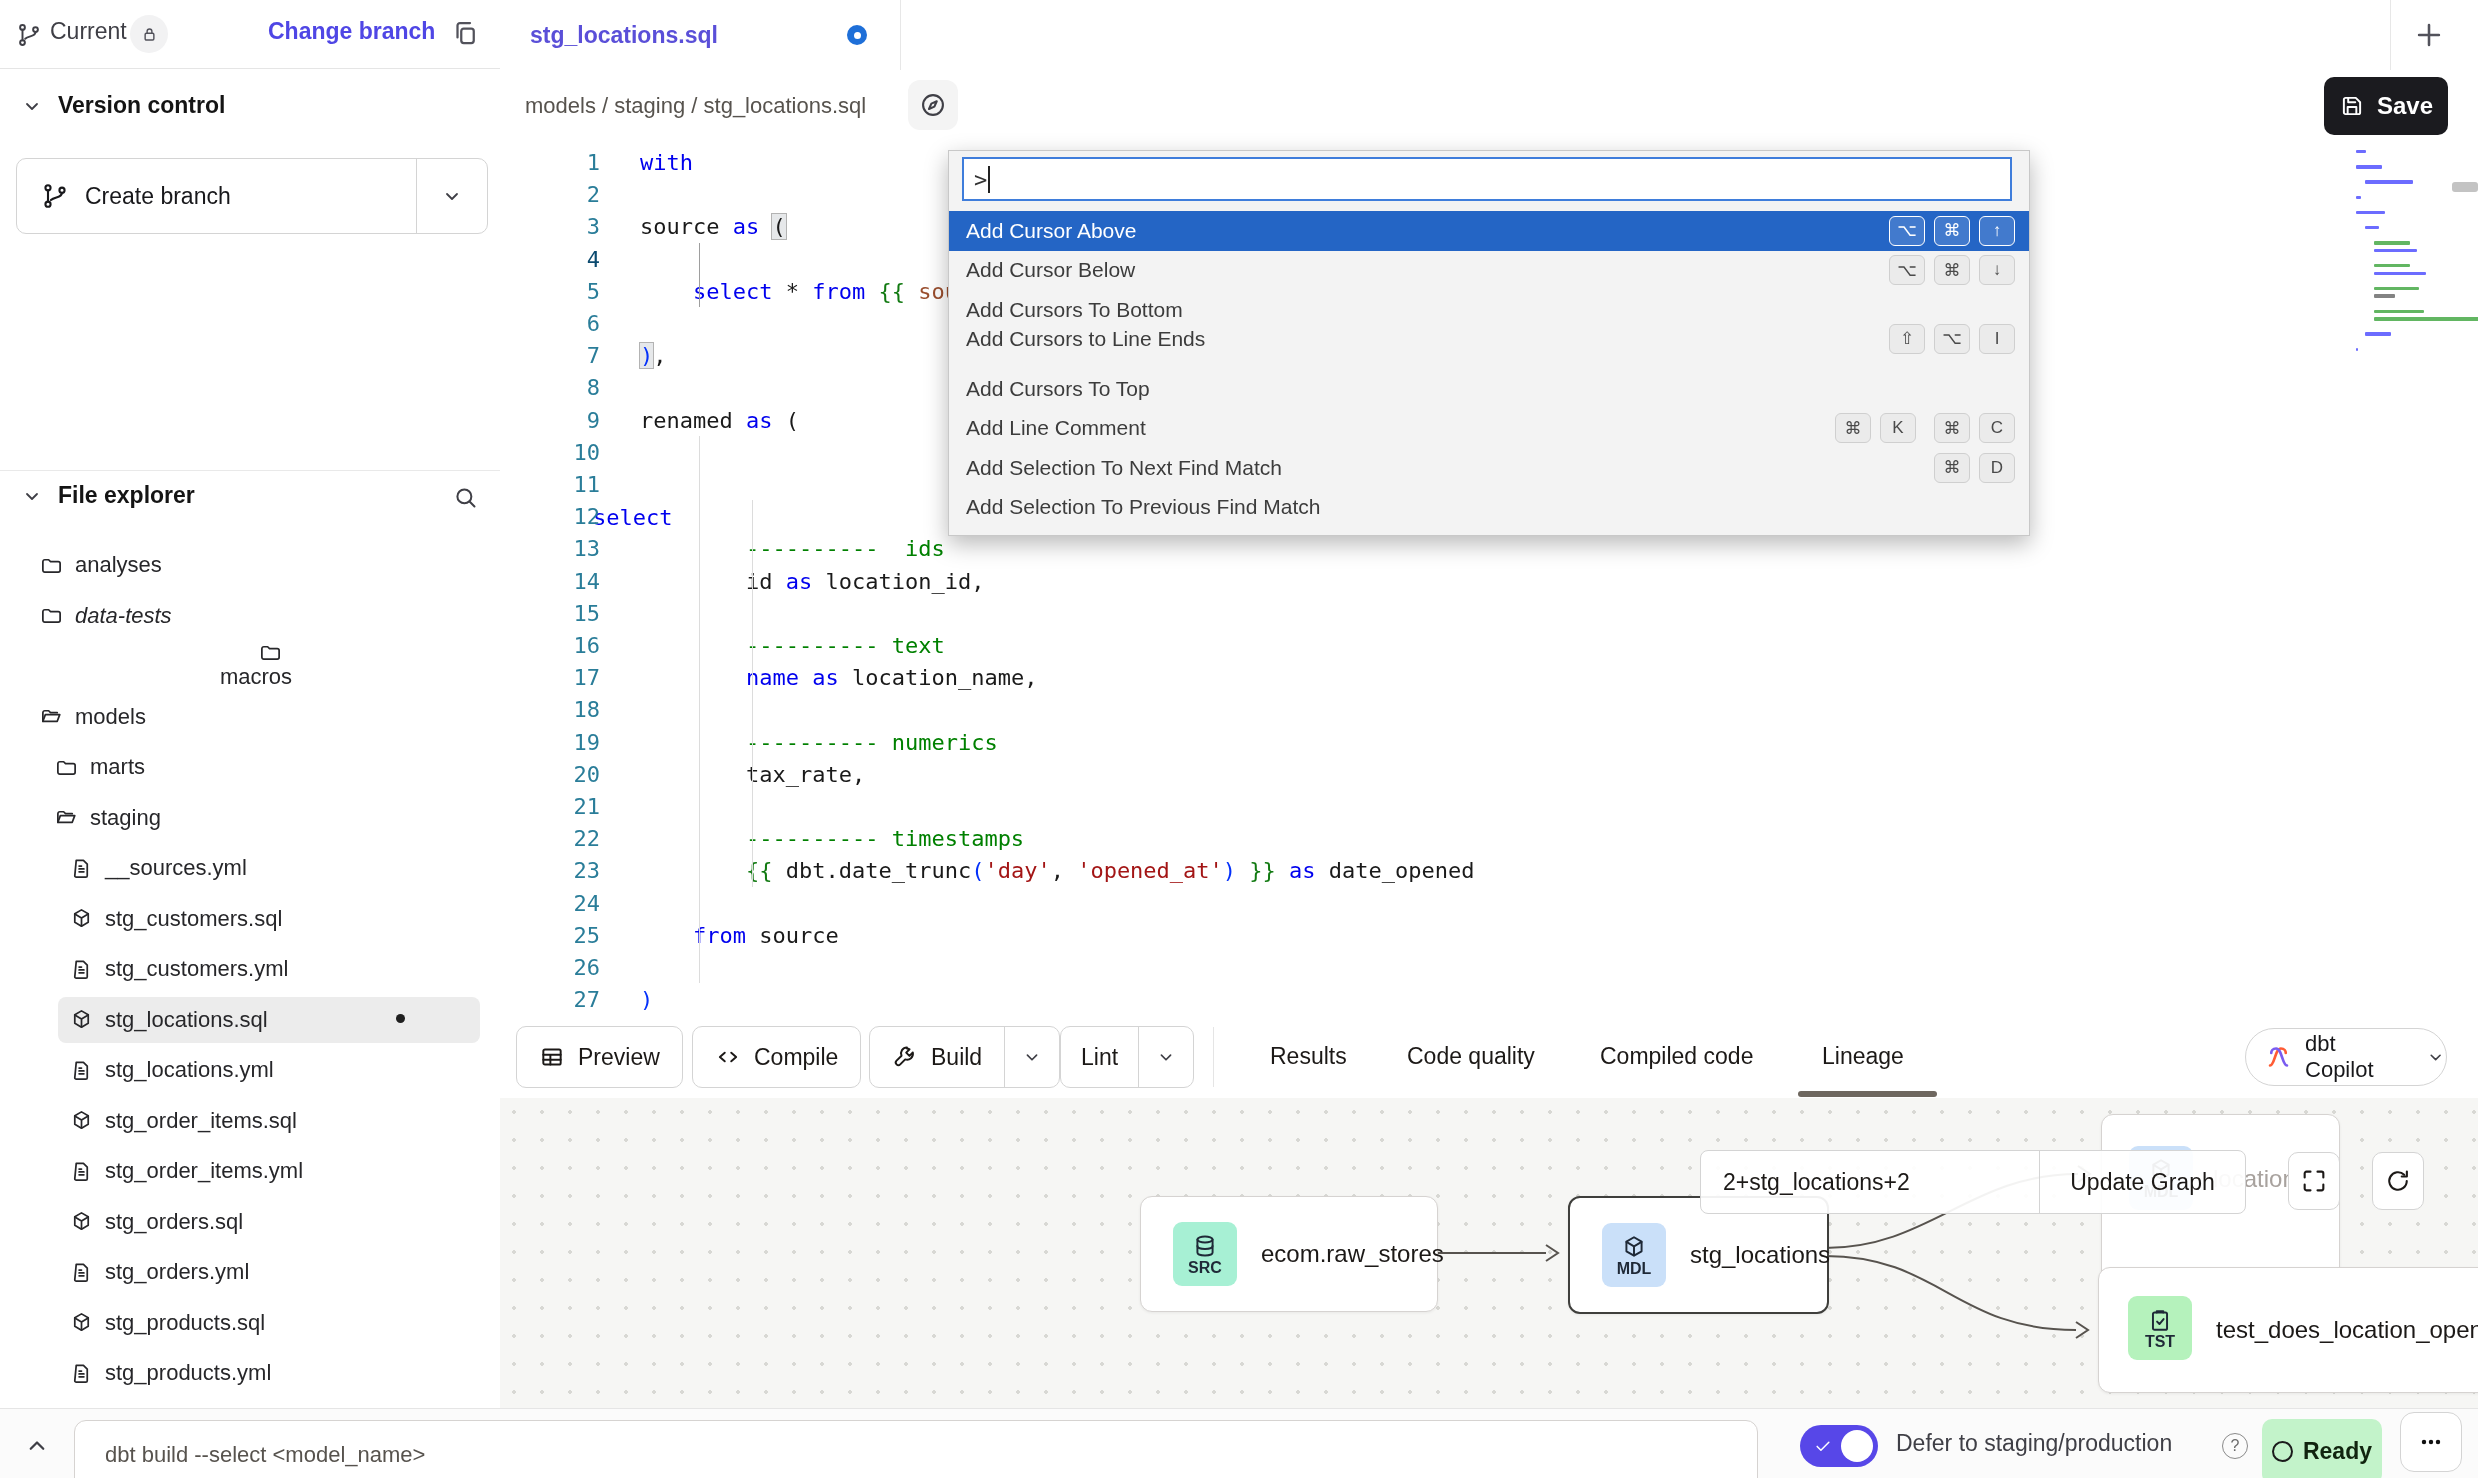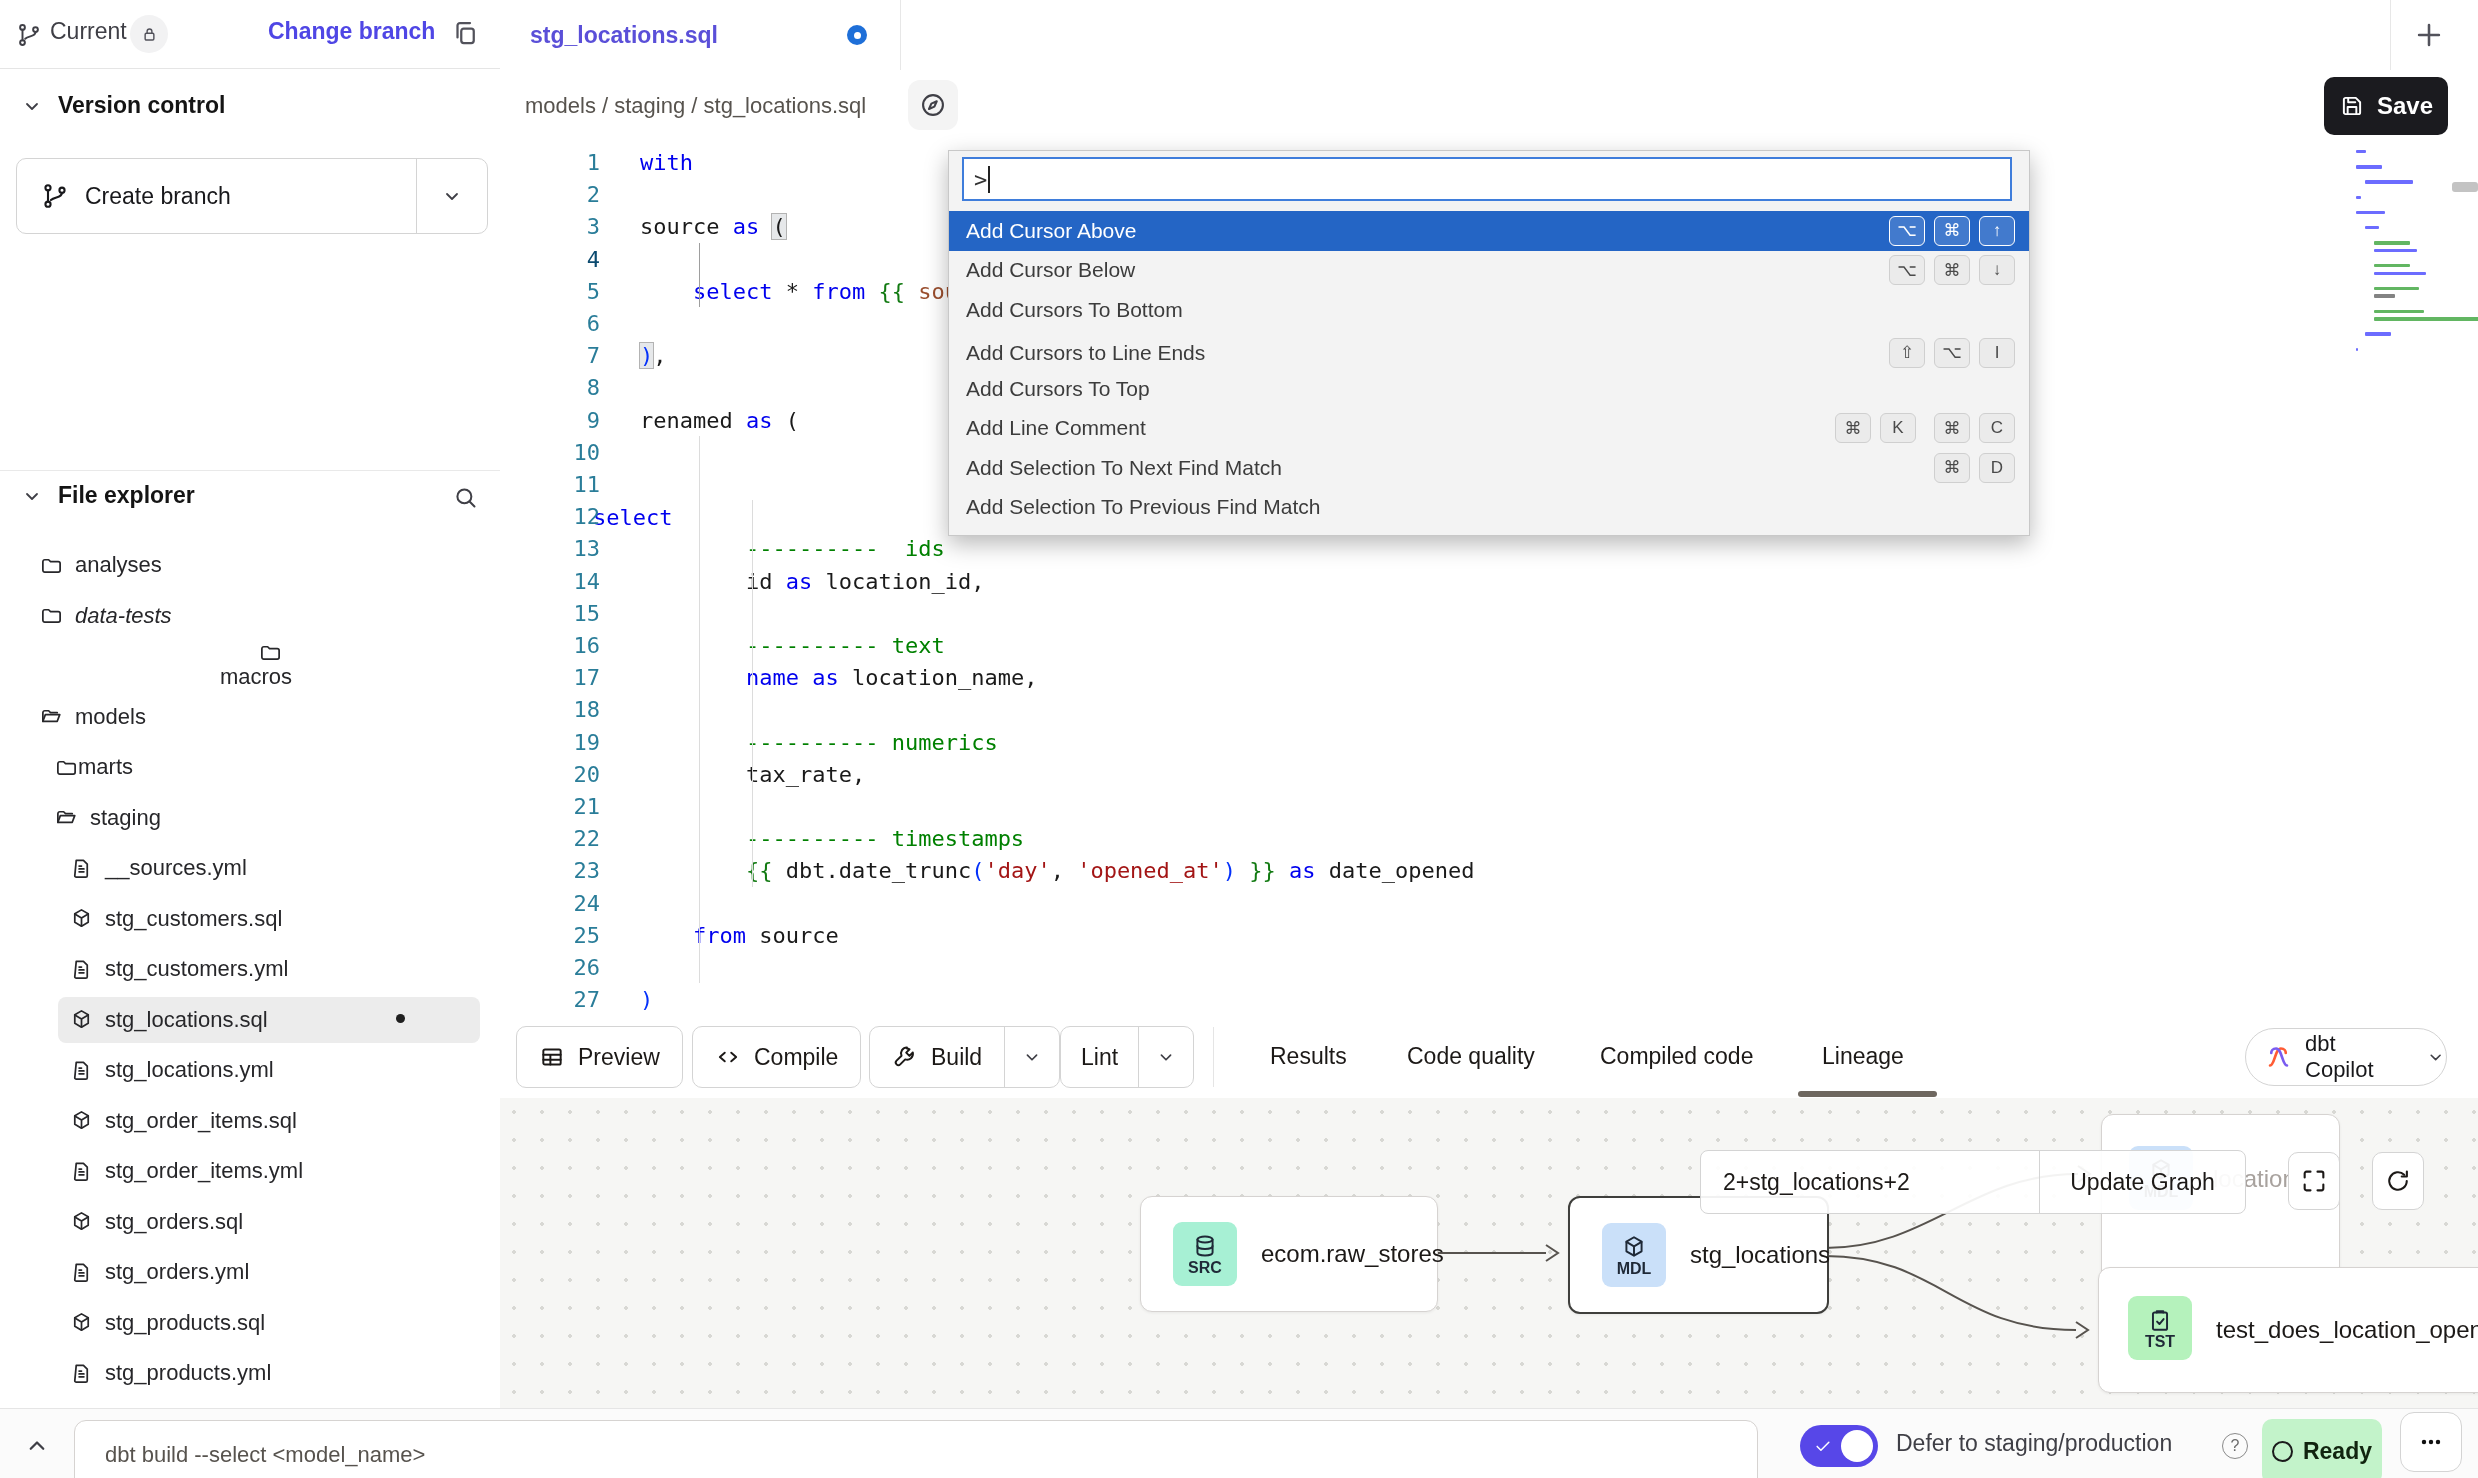--- a/index.html
+++ b/index.html
@@ -235,21 +235,21 @@
         <div class="nm" style="margin-left: 12px;">models</div>
       </div>
       <div class="file-row" style="top: 742px;">
         <div class="ic" style="margin-left: 55px;">
           <svg width="23" height="23" viewBox="0 0 24 24" style="color:#27272a">
             <g stroke="currentColor" fill="none" stroke-width="1.8" stroke-linecap="round" stroke-linejoin="round">
               <path d="M3 8 a2 2 0 0 1 2 -2 h4 l2 2 h8 a2 2 0 0 1 2 2 v7 a2 2 0 0 1 -2 2 H5 a2 2 0 0 1 -2 -2 z"></path>
             </g>
           </svg>
         </div>
-        <div class="nm" style="">marts</div>
+        <div class="nm" style="margin-left: 12px;">marts</div>
       </div>
       <div class="file-row" style="top: 792.5px;">
         <div class="ic" style="margin-left: 55px;">
           <svg width="23" height="23" viewBox="0 0 24 24" style="color:#27272a">
             <g stroke="currentColor" fill="none" stroke-width="1.8" stroke-linecap="round" stroke-linejoin="round">
               <path d="M3 17 V8 a2 2 0 0 1 2 -2 h4 l2 2 h7"></path>
               <path d="M3 17 l2.6 -7 h15 l-2.6 7 z"></path>
             </g>
           </svg>
         </div>
@@ -489,21 +489,21 @@
             <span class="kgroup">
               <span class="kcap">⌥</span>
               <span class="kcap">⌘</span>
               <span class="kcap">↓</span>
             </span>
           </span>
         </div>
         <div class="pal-row" style="top: 139px;">
           <span class="lbl">Add Cursors To Bottom</span>
         </div>
-        <div class="pal-row" style="top: 182px;">
+        <div class="pal-row" style="top: 168px;">
           <span class="lbl">Add Cursors to Line Ends</span>
           <span class="pal-keys">
             <span class="kgroup">
               <span class="kcap">⇧</span>
               <span class="kcap">⌥</span>
               <span class="kcap">I</span>
             </span>
           </span>
         </div>
         <div class="pal-row" style="top: 218px;">

